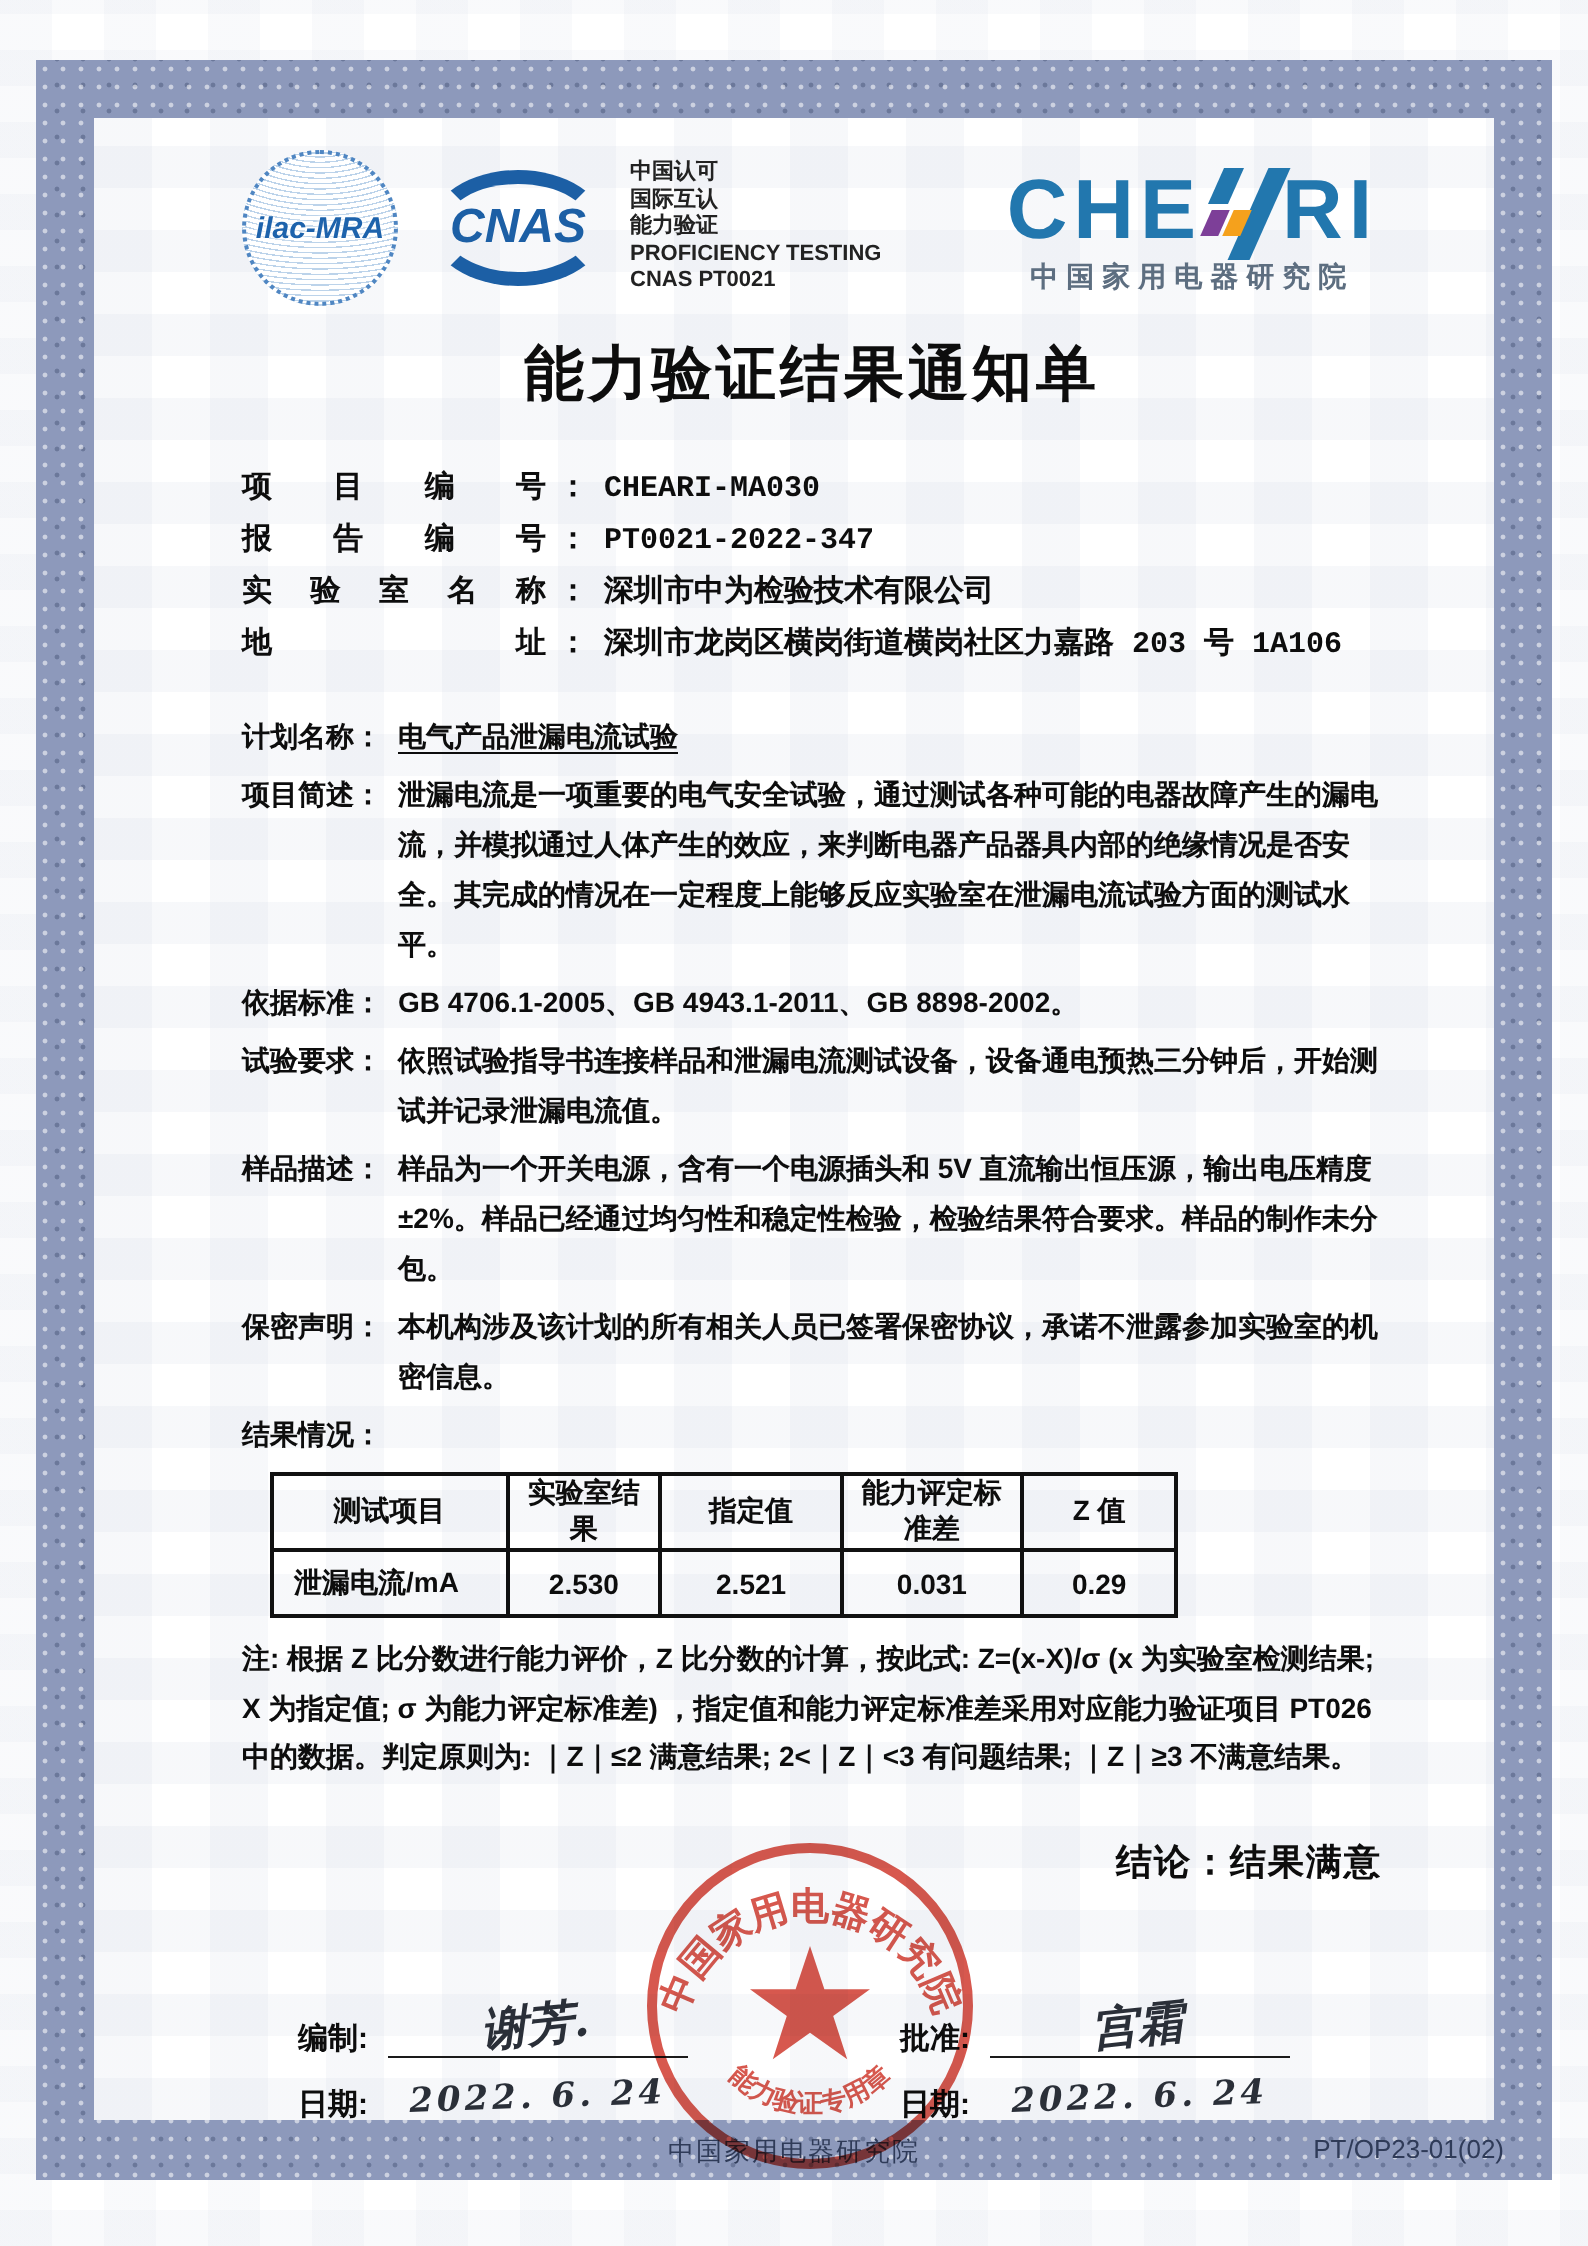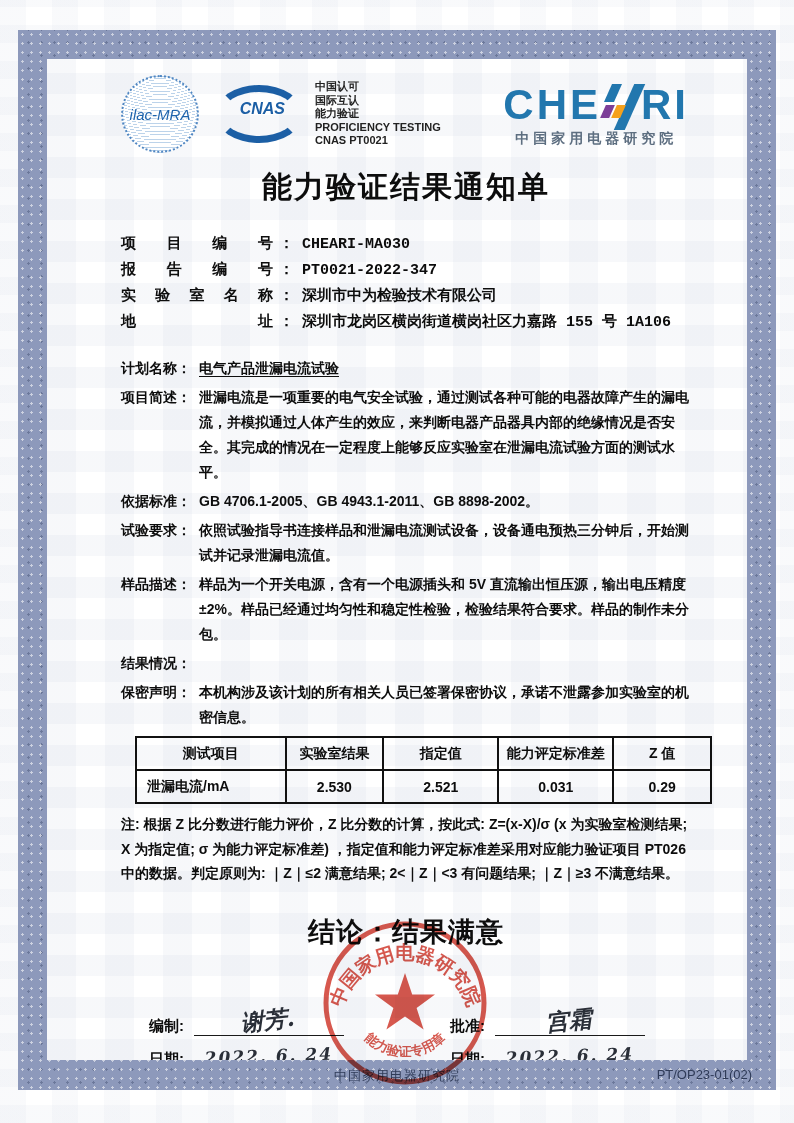--- a/index.html
+++ b/index.html
@@ -40,29 +40,29 @@
   .bottombar .bb-right  { position:absolute; right:24px; top:7px;padding-left:28px; }
 
   
   .logo-row { margin-top:16px; height:78px; display:flex; align-items:center; }
   .ilac {
     width:78px; height:78px; border-radius:50%;
     border:2px dotted #4f86c2;
     background:repeating-radial-gradient(ellipse 90px 60px at 50% -30%, #ffffff 0 3px, #bcd3ea 3px 4px);
     display:flex; align-items:center; justify-content:center; flex:0 0 auto;
   }
-  .ilac-text { font-weight:normal; font-style:italic; color:#1e63ac; font-size:15px; letter-spacing:0; text-shadow:0 0 2px #fff,0 0 2px #fff; }
+  .ilac-text { font-weight:bold; font-style:italic; color:#1e63ac; font-size:15px; letter-spacing:0; text-shadow:0 0 2px #fff,0 0 2px #fff; }
   .cnas { position:relative; width:88px; height:58px; margin-left:16px; flex:0 0 auto; }
   .cnas-ring {
     position:absolute; inset:0; border-radius:50%;
     border:7px solid #1c5fa5; border-left-color:transparent; border-right-color:transparent;
   }
   .cnas-text {
-    position:absolute; left:0; right:18px; top:15px; text-align:right;
-    font-weight:bold; font-style:italic; font-size:16px; color:#1c5fa5; letter-spacing:0px;
+    position:absolute; left:0; right:0; top:15px; text-align:center;
+    font-weight:bold; font-style:italic; font-size:24px; color:#1c5fa5; letter-spacing:0px;
   }
   .accred { margin-left:12px; flex:0 0 auto; }
   .accred div { font-size:11px; line-height:13.5px; font-weight:bold; color:#222; }
   .cheari { margin-left:auto; margin-right:2px; text-align:center; flex:0 0 auto; }
   .cheari-word { display:flex; align-items:flex-end; justify-content:center; height:46px; }
   .cheari-letters { font-size:42px; line-height:42px; font-weight:bold; color:#2277ae; letter-spacing:3px; font-family:"Liberation Sans",sans-serif; }
   .ch-a { position:relative; display:inline-block; width:40px; height:42px; vertical-align:bottom; }
   .ch-a-main { position:absolute; right:6px; top:0; width:11px; height:46px; background:#2277ae; transform:skewX(-24deg); }
   .ch-a-top  { position:absolute; left:7px; top:0;  width:10px; height:18px; background:#2277ae; transform:skewX(-24deg); }
   .ch-a-p    { position:absolute; left:2px;  bottom:8px; width:9px; height:13px; background:#7d3f98; transform:skewX(-24deg); }
@@ -79,32 +79,32 @@
   .colon { display:inline-block; margin:0 8px 0 6px; }
 
   
   .sections { margin-top:20px; }
   .section { display:flex; font-size:14px; font-weight:bold; line-height:25px; margin-bottom:4px; }
   .sec-label { flex:0 0 72px; white-space:nowrap; }
   .sec-text { flex:1; margin-left:6px; }
   .u { text-decoration:underline; text-underline-offset:3px; }
 
   
-  .rtable { margin:6px auto 0 14px; border-collapse:collapse; width:577px; }
+  .rtable { margin:6px auto 0 14px; border-collapse:collapse; width:454px; }
   .rtable th, .rtable td {
     border:2px solid #111; font-size:14px; font-weight:bold; text-align:center; height:33px; padding:0 4px;
   }
   .rtable td:first-child { text-align:left; padding-left:10px; }
   .c0{width:26%;} .c1{width:17%;} .c2{width:20%;} .c3{width:20%;} .c4{width:17%;}
 
   
   .note { margin-top:8px; font-size:14px; font-weight:bold; line-height:24.5px; }
 
   
-  .conclusion { margin-top:28px; text-align:center; font-size:27px; font-weight:bold; letter-spacing:1px; }
+  .conclusion { margin-top:28px; text-align:right; font-size:18px; font-weight:bold; letter-spacing:1px; }
 
   
   .signoff { margin-top:46px; padding-left:28px; display:flex; }
   .sign-col { width:265px; }
   .sign-col + .sign-col { margin-left:60px; }
   .sig-row { display:flex; align-items:flex-end; height:40px; font-size:15px; font-weight:bold; }
   .date-row { display:flex; align-items:flex-end; height:33px; font-size:15px; font-weight:bold; }
   .sig-line { border-bottom:1.6px solid #1a1a1a; width:150px; margin-left:10px; text-align:center; }
   .handwrite {
     display:inline-block; font-family:"DejaVu Serif","Liberation Serif",serif;
@@ -158,21 +158,21 @@
       <div class="info-row">
         <span class="jlabel">项目编号</span><span class="colon">：</span><span>CHEARI-MA030</span>
       </div>
       <div class="info-row">
         <span class="jlabel">报告编号</span><span class="colon">：</span><span>PT0021-2022-347</span>
       </div>
       <div class="info-row">
         <span class="jlabel">实验室名称</span><span class="colon">：</span><span>深圳市中为检验技术有限公司</span>
       </div>
       <div class="info-row">
-        <span class="jlabel">地址</span><span class="colon">：</span><span>深圳市龙岗区横岗街道横岗社区力嘉路 155 号 1A106</span>
+        <span class="jlabel">地址</span><span class="colon">：</span><span>深圳市龙岗区横岗街道横岗社区力嘉路 203 号 1A106</span>
       </div>
     </div>
 
     <div class="sections">
       <div class="section">
         <span class="sec-label">计划名称：</span>
         <span class="sec-text u">电气产品泄漏电流试验</span>
       </div>
       <div class="section">
         <span class="sec-label">项目简述：</span>
@@ -184,26 +184,26 @@
       </div>
       <div class="section">
         <span class="sec-label">试验要求：</span>
         <span class="sec-text">依照试验指导书连接样品和泄漏电流测试设备，设备通电预热三分钟后，开始测试并记录泄漏电流值。</span>
       </div>
       <div class="section">
         <span class="sec-label">样品描述：</span>
         <span class="sec-text">样品为一个开关电源，含有一个电源插头和 5V 直流输出恒压源，输出电压精度±2%。样品已经通过均匀性和稳定性检验，检验结果符合要求。样品的制作未分包。</span>
       </div>
       <div class="section">
+        <span class="sec-label">保密声明：</span>
+        <span class="sec-text">本机构涉及该计划的所有相关人员已签署保密协议，承诺不泄露参加实验室的机密信息。</span>
+      </div>
+      <div class="section">
         <span class="sec-label">结果情况：</span>
         <span class="sec-text"></span>
-      </div>
-      <div class="section">
-        <span class="sec-label">保密声明：</span>
-        <span class="sec-text">本机构涉及该计划的所有相关人员已签署保密协议，承诺不泄露参加实验室的机密信息。</span>
       </div>
     </div>
 
     <table class="rtable">
       <thead>
         <tr>
           <th class="c0">测试项目</th>
           <th class="c1">实验室结果</th>
           <th class="c2">指定值</th>
           <th class="c3">能力评定标准差</th>

